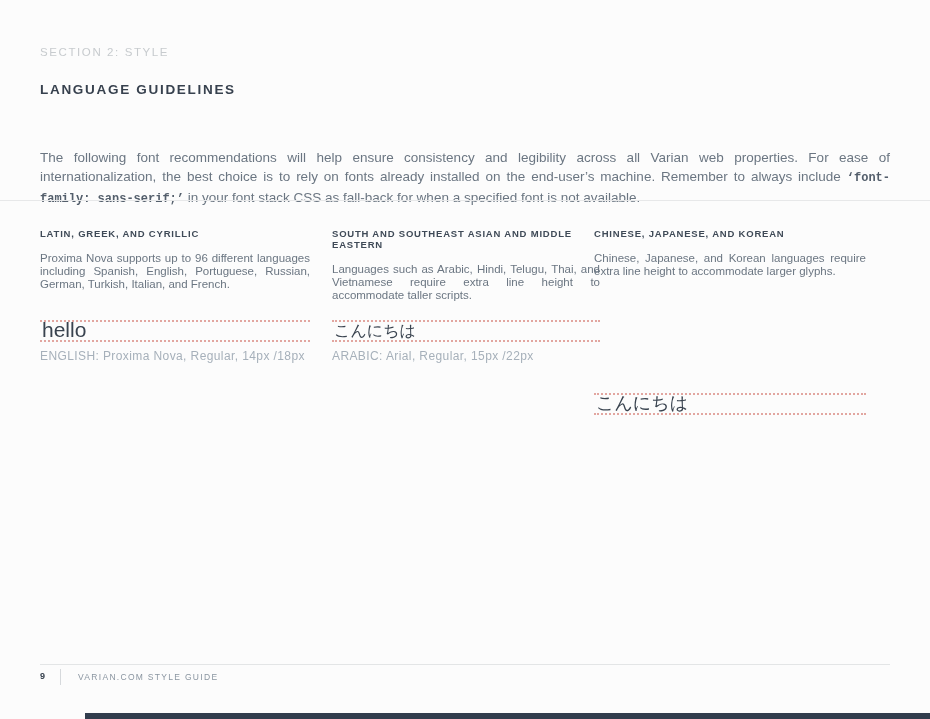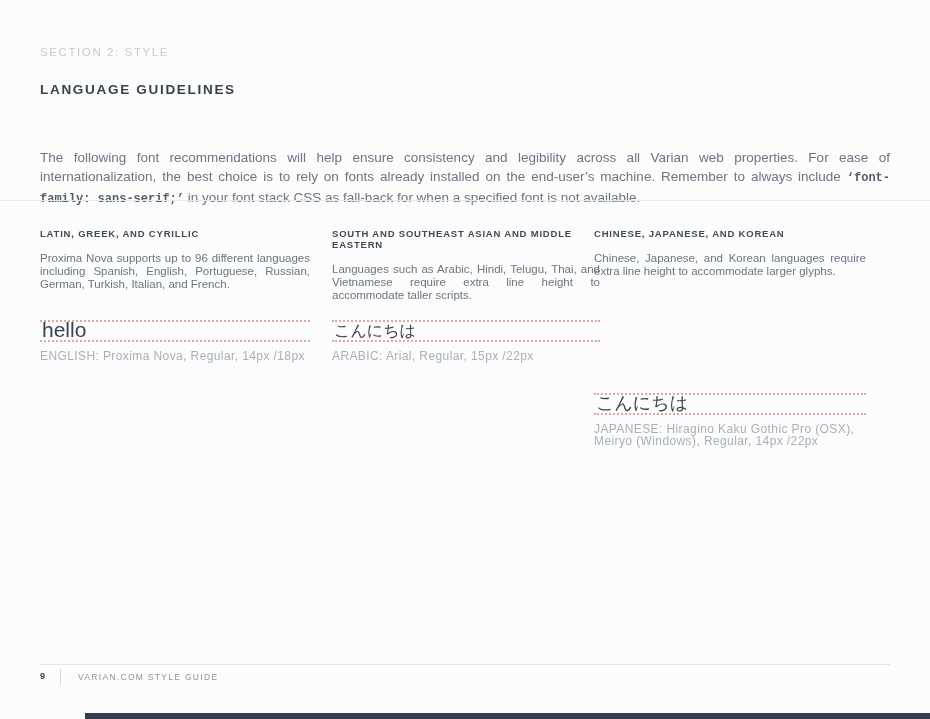--- a/index.html
+++ b/index.html
@@ -136,21 +136,20 @@
 
   <div class="col col-3">
     <div class="col-heading">CHINESE, JAPANESE, AND KOREAN</div>
     <p class="col-body">Chinese, Japanese, and Korean languages require extra line height to accommodate larger glyphs.</p>
     <div class="sample-group row-2">
       <div class="sample">
         <div class="dot-line top"></div>
         <div class="sample-text cjk">こんにちは</div>
         <div class="dot-line bottom"></div>
       </div>
-      <div class="caption">JAPANESE: Hiragino Kaku Gothic Pro (OSX), Meiryo (Windows), Regular, 14px /22px</div>
     </div>
   </div>
 
   <div class="footer-line"></div>
   <div class="footer">
     <span class="page-num">9</span>
     <span class="footer-vline"></span>
     <span class="footer-label">VARIAN.COM STYLE GUIDE</span>
   </div>
 

